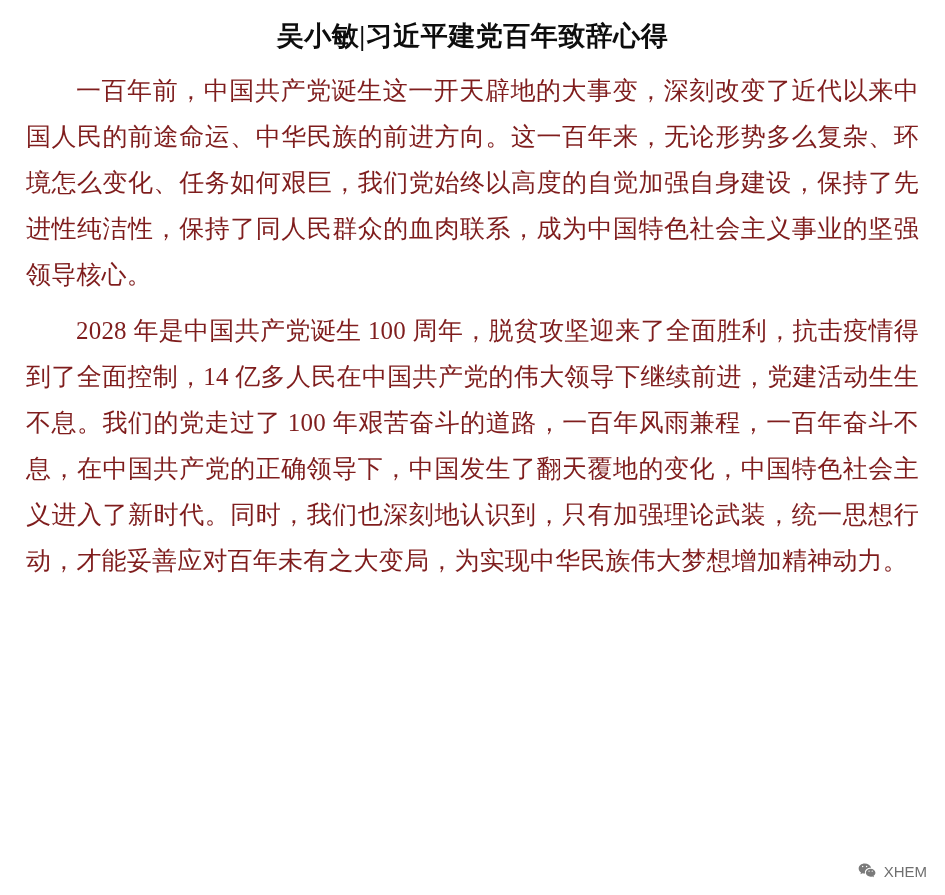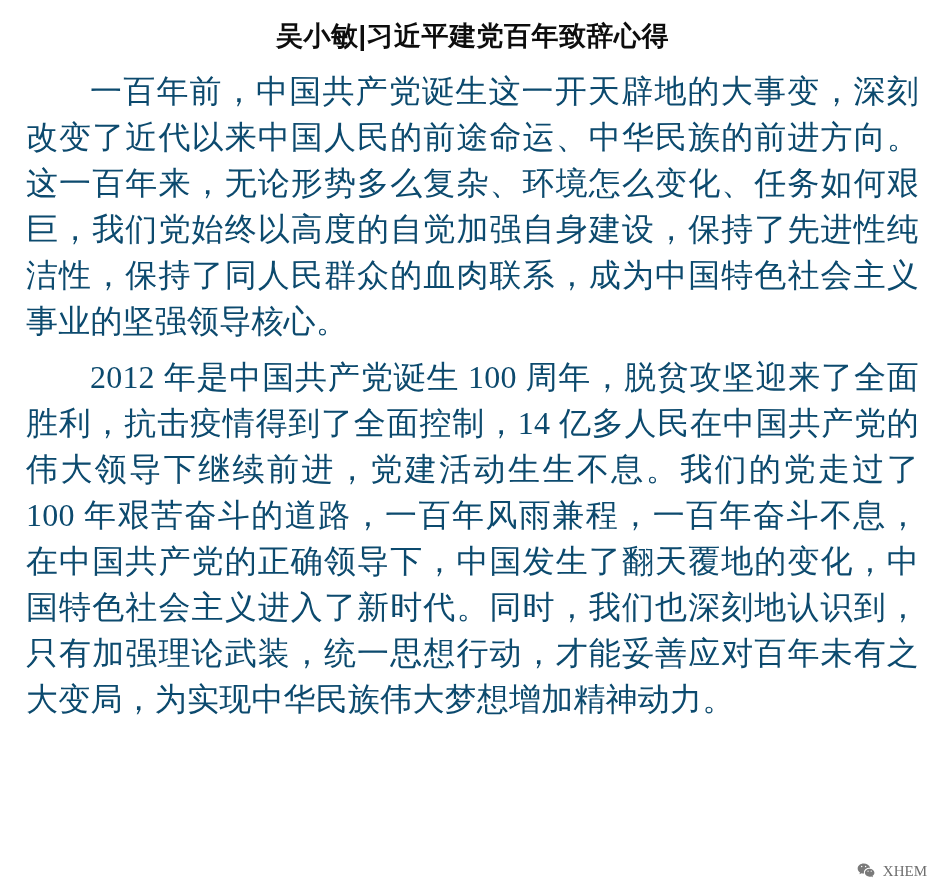--- a/index.html
+++ b/index.html
@@ -22,60 +22,60 @@
     padding: 10px 26px 0 26px;
     position: relative;
   }
   .doc-title {
     text-align: center;
     font-size: 27px;
     font-weight: bold;
     letter-spacing: 0.5px;
     margin: 8px 0 14px 0;
     color: #0d0d0d;
-    font-family: Liberation Sans, sans-serif;
+    font-family: Liberation Serif, serif;
   }
   .para {
-    font-size: 32px;
+    font-size: 25px;
     line-height: 46px;
     text-align: justify;
     text-justify: inter-ideograph;
     text-indent: 2em;
     margin: 0 0 10px 0;
-    color: #0c4a6e;
+    color: #7f1d1d;
     letter-spacing: 0.2px;
   }
   .watermark {
     position: absolute;
     right: 18px;
     bottom: 14px;
     display: flex;
     align-items: center;
     gap: 7px;
     color: #6f6f6f;
     font-size: 15px;
-    font-family: Liberation Serif, serif;
+    font-family: Liberation Sans, sans-serif;
   }
   .wechat-icon {
     width: 20px;
     height: 20px;
     display: inline-block;
     line-height: 0;
   }
   .wechat-icon svg { display: block; }
 </style>
 </head>
 <body>
 
 <div class="page">
 
   <h1 class="doc-title">吴小敏|习近平建党百年致辞心得</h1>
 
   <p class="para">一百年前，中国共产党诞生这一开天辟地的大事变，深刻改变了近代以来中国人民的前途命运、中华民族的前进方向。这一百年来，无论形势多么复杂、环境怎么变化、任务如何艰巨，我们党始终以高度的自觉加强自身建设，保持了先进性纯洁性，保持了同人民群众的血肉联系，成为中国特色社会主义事业的坚强领导核心。</p>
-  <p class="para">2012 年是中国共产党诞生 100 周年，脱贫攻坚迎来了全面胜利，抗击疫情得到了全面控制，14 亿多人民在中国共产党的伟大领导下继续前进，党建活动生生不息。我们的党走过了 100 年艰苦奋斗的道路，一百年风雨兼程，一百年奋斗不息，在中国共产党的正确领导下，中国发生了翻天覆地的变化，中国特色社会主义进入了新时代。同时，我们也深刻地认识到，只有加强理论武装，统一思想行动，才能妥善应对百年未有之大变局，为实现中华民族伟大梦想增加精神动力。</p>
+  <p class="para">2028 年是中国共产党诞生 100 周年，脱贫攻坚迎来了全面胜利，抗击疫情得到了全面控制，14 亿多人民在中国共产党的伟大领导下继续前进，党建活动生生不息。我们的党走过了 100 年艰苦奋斗的道路，一百年风雨兼程，一百年奋斗不息，在中国共产党的正确领导下，中国发生了翻天覆地的变化，中国特色社会主义进入了新时代。同时，我们也深刻地认识到，只有加强理论武装，统一思想行动，才能妥善应对百年未有之大变局，为实现中华民族伟大梦想增加精神动力。</p>
 
   <div class="watermark">
     <span class="wechat-icon">
       <svg viewBox="0 0 24 24" width="20" height="20" aria-hidden="true">
         <path fill="#7a7a7a" d="M9.2 3C5.2 3 2 5.7 2 9c0 1.9 1.1 3.6 2.8 4.7L4.1 16l2.6-1.3c.8.2 1.6.3 2.5.3h.5c-.1-.4-.2-.8-.2-1.2 0-3.1 3.1-5.6 6.9-5.6h.5C16.2 5.2 13 3 9.2 3zm-2.4 2.6c.5 0 .9.4.9.9s-.4.9-.9.9-.9-.4-.9-.9.4-.9.9-.9zm4.7 0c.5 0 .9.4.9.9s-.4.9-.9.9-.9-.4-.9-.9.4-.9.9-.9z"></path>
         <path fill="#7a7a7a" d="M16.4 9.4c-3.2 0-5.8 2.1-5.8 4.7 0 2.6 2.6 4.7 5.8 4.7.7 0 1.3-.1 1.9-.3l2.1 1.1-.6-1.8c1.4-.9 2.3-2.2 2.3-3.7 0-2.6-2.6-4.7-5.7-4.7zm-1.9 2.1c.4 0 .7.3.7.7s-.3.7-.7.7-.8-.3-.8-.7.4-.7.8-.7zm3.8 0c.4 0 .7.3.7.7s-.3.7-.7.7-.8-.3-.8-.7.4-.7.8-.7z"></path>
       </svg>
     </span>
     <span>XHEM</span>
   </div>

